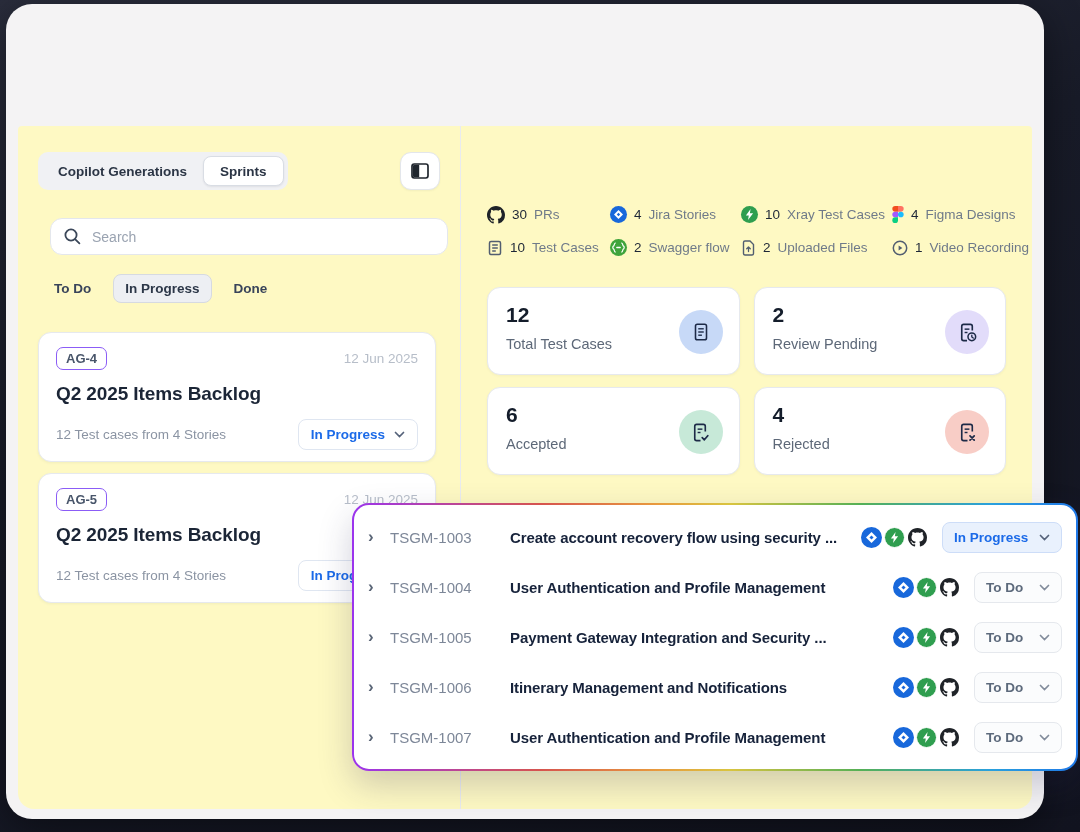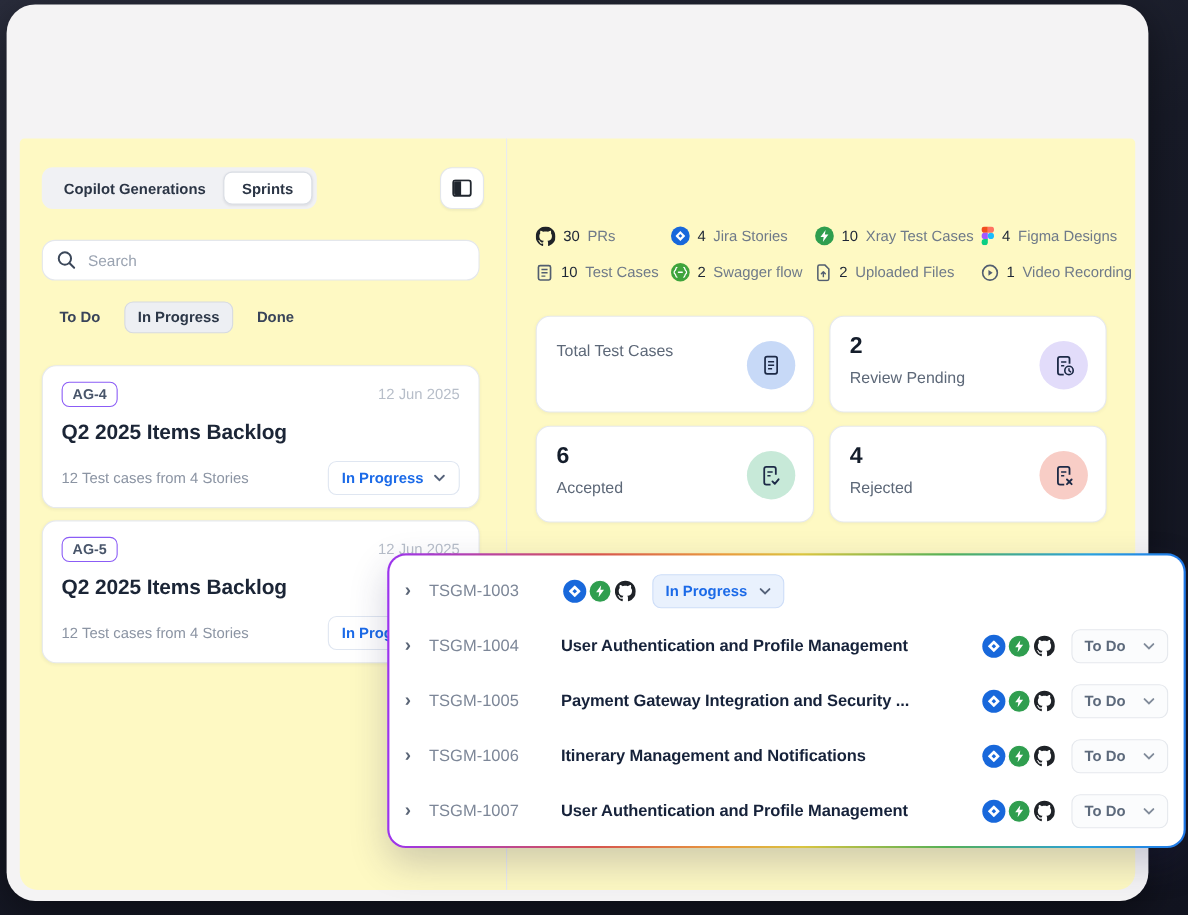--- a/index.html
+++ b/index.html
@@ -42,21 +42,21 @@
   }
   .tab { font-size:13.5px; font-weight:600; color:#2b3545; padding:0 16px; height:30px;
          display:flex; align-items:center; border-radius:8px; cursor:pointer; white-space:nowrap;}
   .tab.active { background:#ffffff; border:1px solid #d9dde4; box-shadow:0 1px 2px rgba(20,30,50,.08); }
   .iconbtn {
     position:absolute; right:20px; top:26px; width:40px; height:38px; border-radius:11px;
     background:#fff; border:1px solid #e3e6eb; display:flex; align-items:center; justify-content:center;
     box-shadow:0 1px 2px rgba(20,30,50,.05);
   }
   .searchbox {
-    position:absolute; left:20px; top:92px; width:398px; height:37px; border-radius:12px;
+    position:absolute; left:32px; top:92px; width:398px; height:37px; border-radius:12px;
     background:#fff; border:1px solid #e4e7ec; display:flex; align-items:center; padding:0 12px; gap:10px;
   }
   .searchbox input { border:none; outline:none; flex:1; font-size:14px; color:#2b3545;
     font-family:"Liberation Sans", sans-serif; background:transparent; }
   .searchbox input::placeholder { color:#9aa3b1; }
   .filters { position:absolute; left:24px; top:148px; display:flex; align-items:center; gap:10px; }
   .fchip { font-size:13.5px; font-weight:600; color:#39445а; color:#39445a; padding:6px 11px; border-radius:8px;
            border:1px solid transparent; cursor:pointer; }
   .fchip.active { background:#edeff3; border-color:#d6dae1; color:#2c3748; }
 
@@ -273,20 +273,21 @@
             <circle cx="8" cy="8" r="6.7" fill="none" stroke="#525e70" stroke-width="1.5"></circle>
             <path d="M6.6 5.4 L10.4 8 L6.6 10.6 Z" fill="#525e70"></path>
           </svg>
           <span class="num">1</span>
           <span class="lbl">Video Recording</span>
         </div>
       </div>
 
       <div class="sumgrid">
         <div class="sumcard">
+          <div class="sum-val">12</div>
           <div class="sum-lbl">Total Test Cases</div>
           <div class="sum-ic" style="background:#c7d9f7;">
             <svg width="22" height="22" viewBox="0 0 24 24">
               <rect x="6" y="3.5" width="12" height="17" rx="2" fill="none" stroke="#1d2a47" stroke-width="1.7"></rect>
               <line x1="9" y1="8.5" x2="15" y2="8.5" stroke="#1d2a47" stroke-width="1.5"></line>
               <line x1="9" y1="12" x2="15" y2="12" stroke="#1d2a47" stroke-width="1.5"></line>
               <line x1="9" y1="15.5" x2="13" y2="15.5" stroke="#1d2a47" stroke-width="1.5"></line>
             </svg>
           </div>
         </div>
@@ -331,20 +332,21 @@
     </div>
   </div>
 </div>
 
 <div class="overlay">
   <div class="overlay-inner">
 
     <div class="orow">
       <span class="o-chev">›</span>
       <span class="o-id">TSGM-1003</span>
+      <span class="o-title">Create account recovery flow using security ...</span>
       <span class="o-icons">
         <span class="circ" style="width:21px;height:21px;background:#1868db;">
           <svg width="11" height="11" viewBox="0 0 10 10">
               <path d="M5 0 L10 5 L5 10 L0 5 Z" fill="#fff"></path>
               <path d="M5 3.1 L6.9 5 L5 6.9 L3.1 5 Z" fill="#1868db"></path>
             </svg>
         </span>
         <span class="circ" style="width:21px;height:21px;background:#2f9e4f;border:1.5px solid #fff;">
           <svg width="9" height="11" viewBox="0 0 10 12">
               <path d="M6.2 0 L1 7 H4.2 L3.4 12 L9 4.6 H5.4 Z" fill="#fff"></path>

